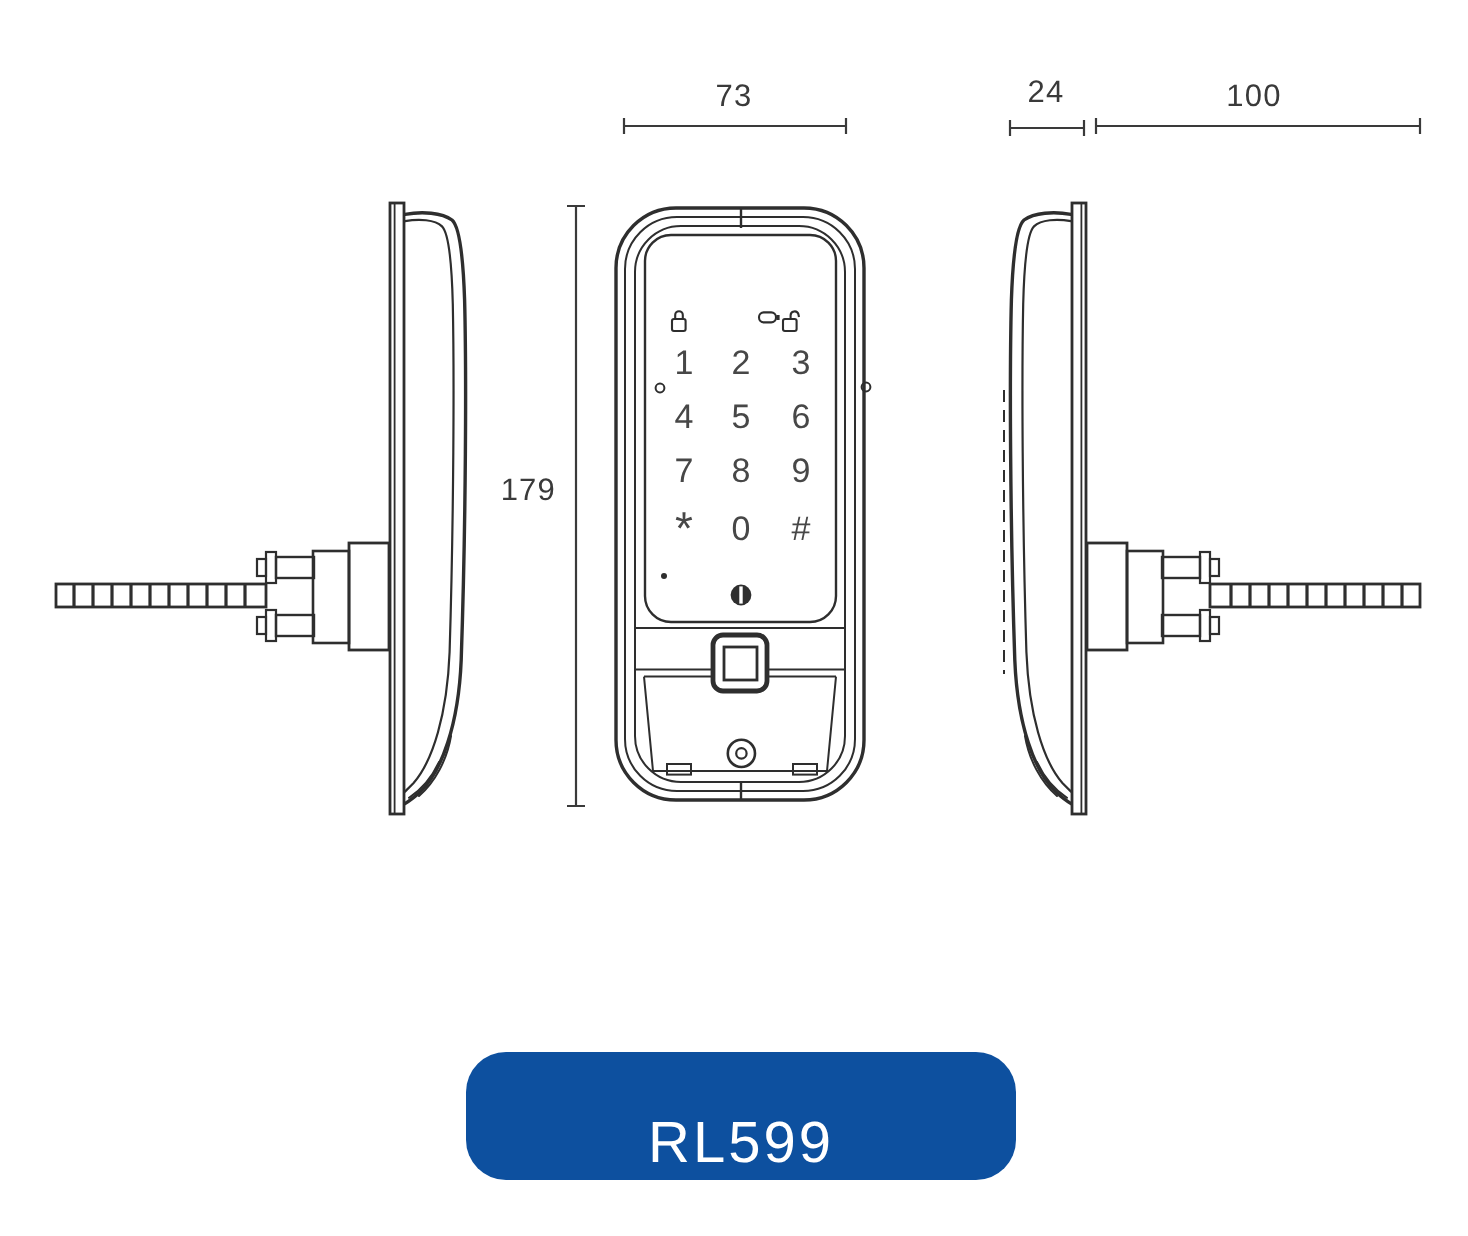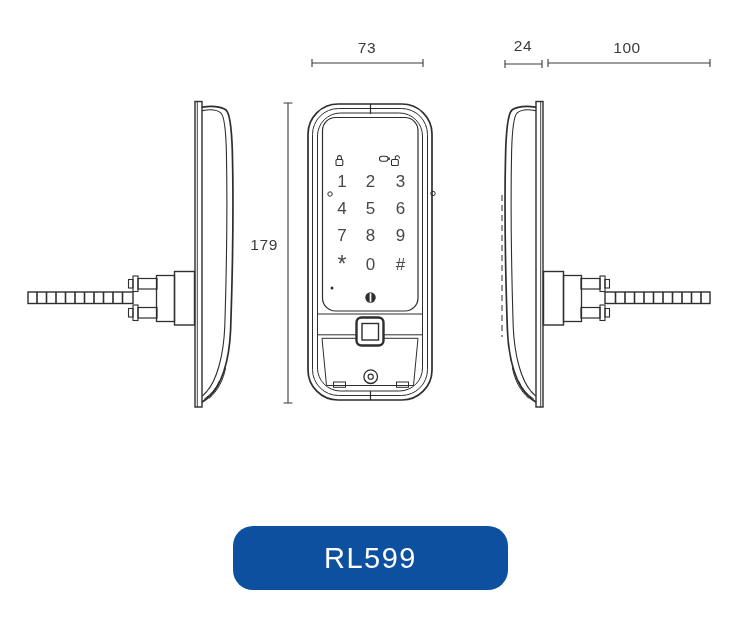--- a/index.html
+++ b/index.html
@@ -18,21 +18,21 @@
   }
   .key-text{
     fill:#474747;font-size:17px;
     font-family:"Liberation Sans", sans-serif;
   }
   .key-star{font-size:23px;}
   .model-badge{
     position:absolute;left:233px;top:526px;width:275px;height:64px;
     background:var(--brand-blue,#0d509f);
     border-radius:20px;
-    display:flex;align-items:center;justify-content:center;
+    display:flex;align-items:flex-end;justify-content:center;
     cursor:pointer;border:none;
   }
   .model-badge span{
     color:#ffffff;font-size:29px;font-weight:400;letter-spacing:1.5px;
   }
 </style>
 </head>
 <body>
 
 <svg width="734" height="500" viewBox="0 0 734 500">

